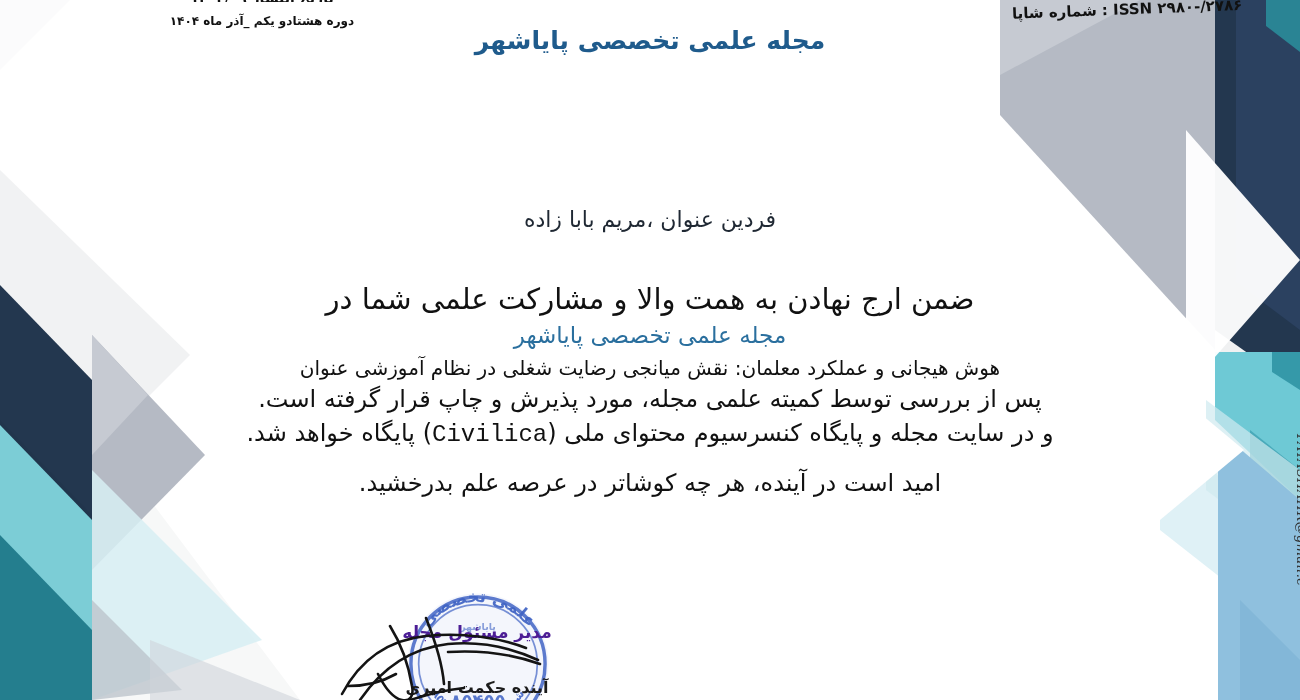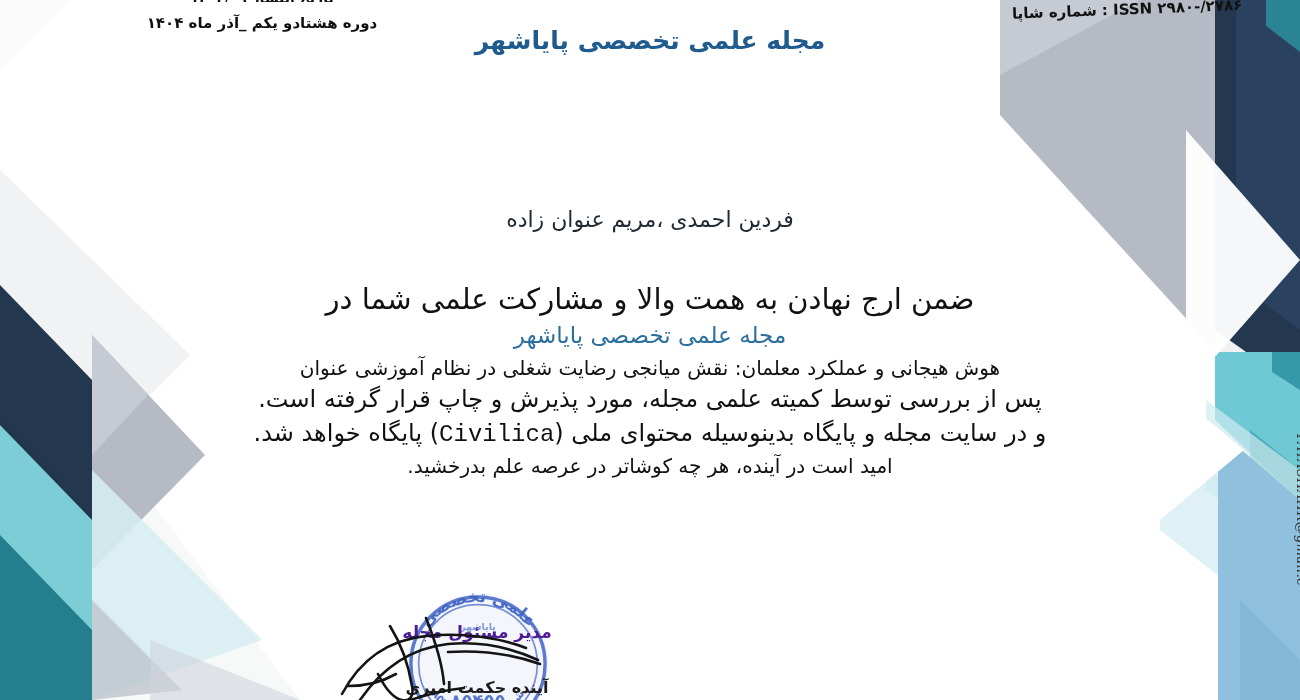--- a/index.html
+++ b/index.html
@@ -58,21 +58,21 @@
   .hdr-date-top {
     font-size: 14px;
     font-weight: 700;
     color: #111111;
     white-space: nowrap;
     line-height: 20px;
     height: 14px;
     overflow: hidden;
   }
   .hdr-date-main {
-    font-size: 15px;
+    font-size: 12px;
     font-weight: 700;
     color: #111111;
     white-space: nowrap;
     margin-top: 12px;
   }
 
   .journal-title {
     position: absolute;
     top: 26px;
     left: 0;
@@ -119,21 +119,21 @@
     color: #111111;
     line-height: 1.30;
     white-space: nowrap;
   }
   .bline-1 { font-size: 29px; }
   .bline-2 { font-size: 23px; color: #2a6f9e; margin-top: 2px; }
   .bline-3 { font-size: 24px; margin-top: 3px; }
   .bline-4 { font-size: 20px; margin-top: 4px; }
   .bline-5 { font-size: 24px; margin-top: 3px; }
   .bline-6 { font-size: 24px; margin-top: 3px; }
-  .bline-7 { font-size: 20px; margin-top: 3px; }
+  .bline-7 { font-size: 24px; margin-top: 18px; }
   .bline-6 .lat {
     font-family: Liberation Mono, monospace;
     font-style: normal;
   }
 
   
   .sig-area {
     position: absolute;
     left: 330px;
     top: 560px;
@@ -255,28 +255,28 @@
 
   <div class="hdr-issn">ISSN ۲۹۸۰-/۲۷۸۶ : شماره شاپا</div>
 
   <div class="hdr-left-block">
     <div class="hdr-date-top">تاریخ انتشار ۱۴۰۴/۰۹</div>
     <div class="hdr-date-main">دوره هشتادو یکم _آذر ماه ۱۴۰۴</div>
   </div>
 
   <div class="journal-title">مجله علمی تخصصی پایاشهر</div>
 
-  <div class="authors">فردین احمدی ،مریم عنوان زاده</div>
+  <div class="authors">فردین عنوان ،مریم بابا زاده</div>
 
   <div class="body-block">
     <div class="bline bline-1">ضمن ارج نهادن به همت والا و مشارکت علمی شما در</div>
     <div class="bline bline-2">مجله علمی تخصصی پایاشهر</div>
     <div class="bline bline-4">هوش هیجانی و عملکرد معلمان: نقش میانجی رضایت شغلی در نظام آموزشی عنوان</div>
     <div class="bline bline-5">پس از بررسی توسط کمیته علمی مجله، مورد پذیرش و چاپ قرار گرفته است.</div>
-    <div class="bline bline-6"><span>و در سایت مجله و پایگاه بدینوسیله محتوای ملی (</span><span class="lat">Civilica</span><span>) پایگاه خواهد شد.</span></div>
+    <div class="bline bline-6"><span>و در سایت مجله و پایگاه کنسرسیوم محتوای ملی (</span><span class="lat">Civilica</span><span>) پایگاه خواهد شد.</span></div>
     <div class="bline bline-7">امید است در آینده، هر چه کوشاتر در عرصه علم بدرخشید.</div>
   </div>
 
   <div class="sig-area">
 
     <div class="stamp">
       <svg viewBox="0 0 200 200" xmlns="http://www.w3.org/2000/svg">
         <defs>
           <path id="arcTop" d="M 28,100 A 72,72 0 0 1 172,100" fill="none"></path>
           <path id="arcBot" d="M 36,100 A 64,64 0 0 0 164,100" fill="none"></path>

